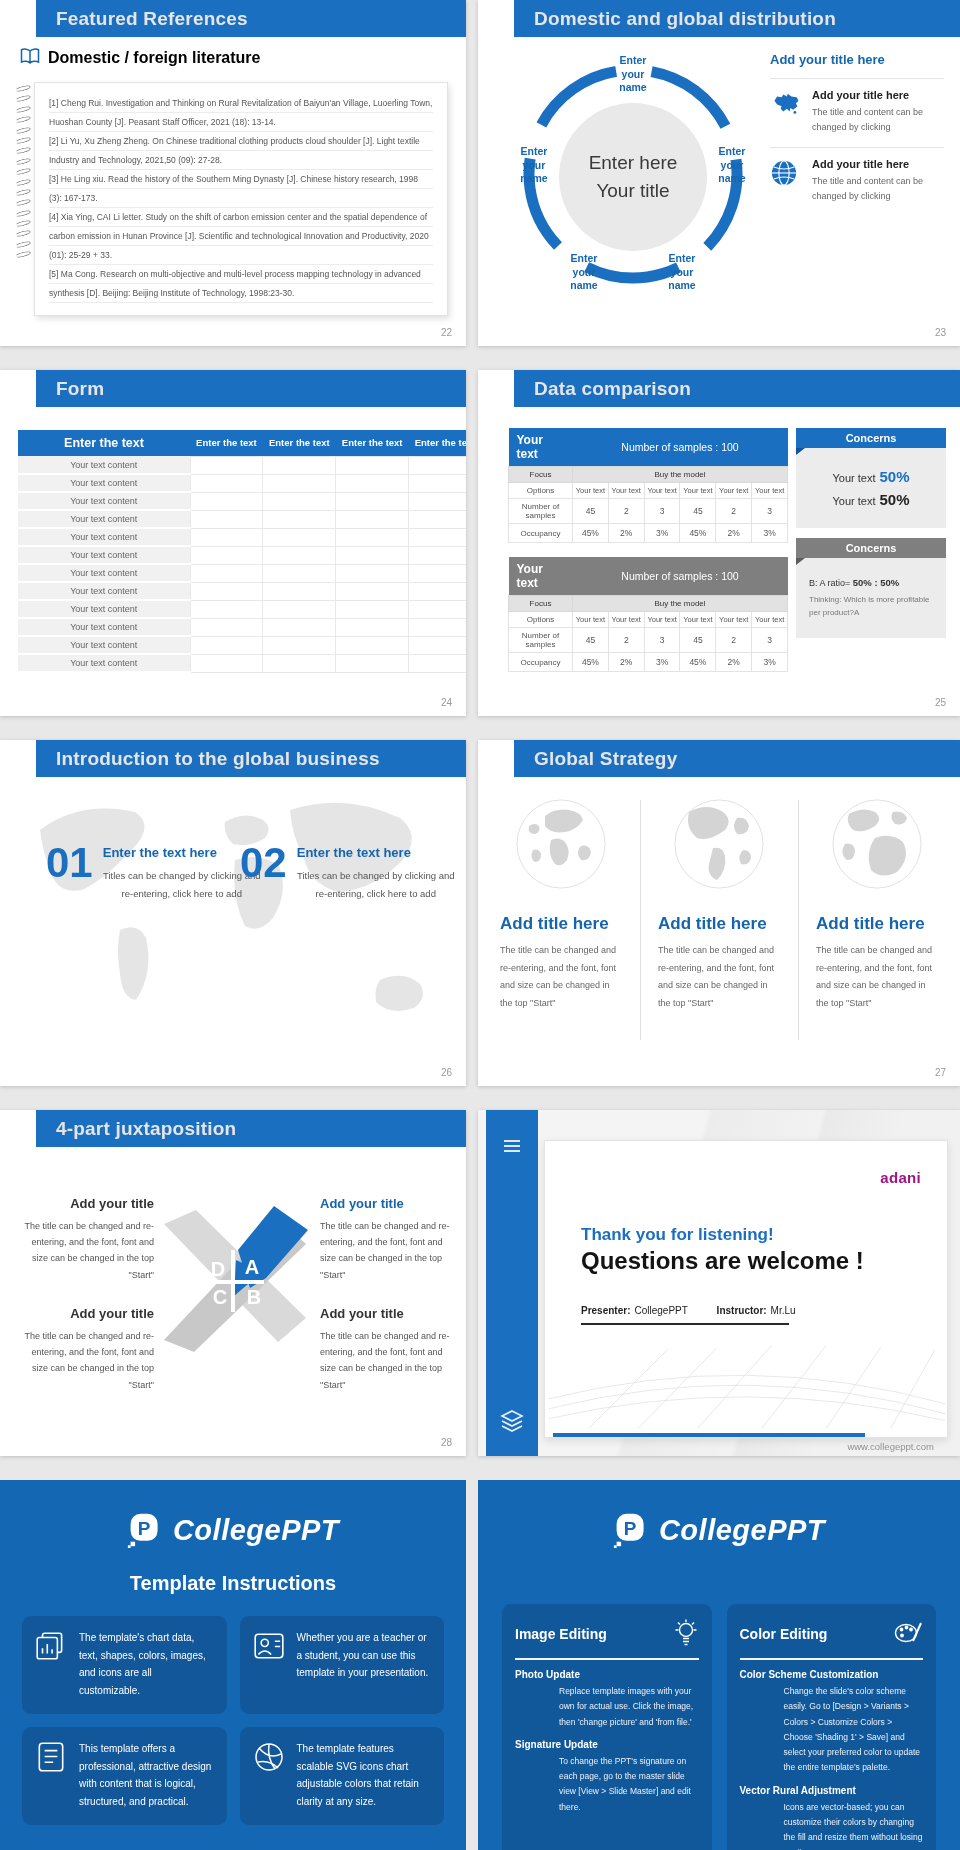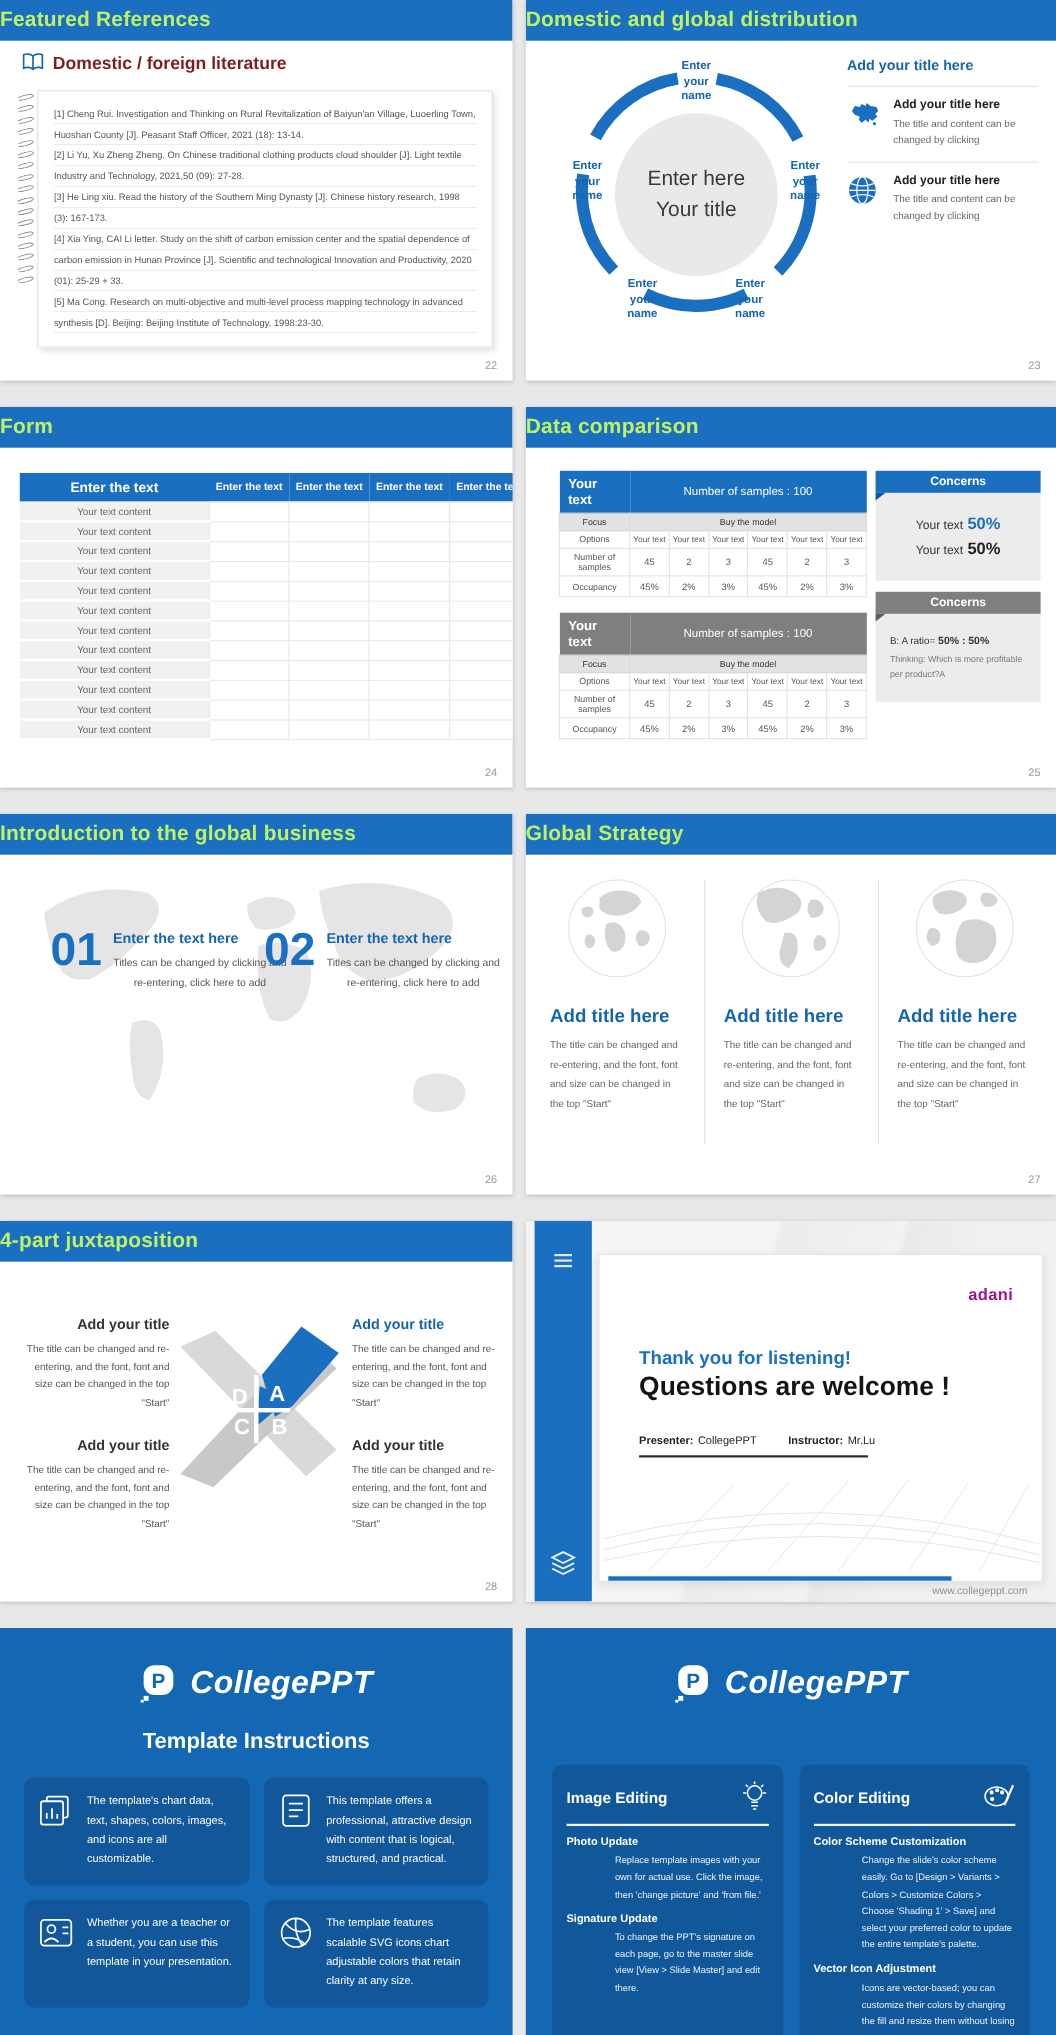--- a/index.html
+++ b/index.html
@@ -1,24 +1,24 @@
 <!DOCTYPE html>
 <html><head>
 <meta charset="utf-8">
 <style>
   * { margin:0; padding:0; box-sizing:border-box; }
   html,body { width:960px; }
   body { height:1850px; background:#e8e8e8; font-family:"Liberation Sans", sans-serif; overflow:hidden; }
   .grid { display:grid; width:960px; height:1850px; grid-template-columns:466px 482px; grid-template-rows:346px 346px 346px 346px 370px; gap:24px 12px; }
   .slide { position:relative; background:#fff; box-shadow:0 1px 4px rgba(0,0,0,.18); overflow:hidden; }
-  .sh { height:37px; background:#1a6fc0; display:flex; align-items:center; color:#bef264; font-weight:bold; font-size:19px; letter-spacing:.2px; }
+  .sh { height:37px; background:#1a6fc0; display:flex; align-items:center; padding-left:20px; color:#e5e5e5; font-weight:bold; font-size:19px; letter-spacing:.2px;margin-left:36px; }
   .pagenum { position:absolute; right:14px; bottom:8px; font-size:10px; color:#999; }
 
   
-  .refhead { position:absolute; left:20px; top:48px; display:flex; align-items:center; gap:8px; color:#7f1d1d; font-size:16px; font-weight:bold; }
+  .refhead { position:absolute; left:20px; top:48px; display:flex; align-items:center; gap:8px; color:#000000; font-size:16px; font-weight:bold; }
   .coilcol { position:absolute; left:15px; top:86px; display:flex; flex-direction:column; gap:5.4px; }
   .coil { width:16px; height:5px; border:1.6px solid #8f8f8f; border-left-color:transparent; border-radius:50%; transform:rotate(-14deg); }
   .refpanel { position:absolute; left:34px; top:82px; width:414px; height:234px; background:#fff; border:1px solid #e2e2e2; box-shadow:2px 3px 6px rgba(0,0,0,.12); padding:11px 14px 0; }
   .reflines { font-size:8.5px; color:#555; line-height:19px; height:212px; background-image:repeating-linear-gradient(to bottom, transparent 0, transparent 18px, #ececec 18px, #ececec 19px); }
 
   
   .diagram { position:absolute; left:30px; top:46px; width:250px; height:256px; }
   .arcs { position:absolute; left:0; top:3px; }
   .dcenter { position:absolute; left:50%; top:50%; transform:translate(-50%,-48%); width:148px; height:148px; border-radius:50%; background:#e9e9e9; display:flex; flex-direction:column; align-items:center; justify-content:center; color:#3a3a3a; font-size:19px; line-height:1.5; }
   .dnode { position:absolute; width:52px; text-align:center; color:#1565ae; font-weight:bold; font-size:10.5px; line-height:1.3; }
@@ -620,36 +620,36 @@
               <path d="M8,8 V6 a2,2 0 0 1 2,-2 h14 a2,2 0 0 1 2,2 v14 a2,2 0 0 1 -2,2 h-2"></path>
               <rect x="3" y="8" width="19" height="20" rx="2"></rect>
               <path d="M8,23 v-5 M12.5,23 v-9 M17,23 v-4"></path>
             </svg>
         </span>
         <div class="itext">The template's chart data, text, shapes, colors, images, and icons are all customizable.</div>
       </div>
       <div class="icard">
         <span class="ic">
           <svg width="34" height="34" viewBox="0 0 32 32" fill="none" stroke="#fff" stroke-width="1.5">
-              <rect x="5" y="3" width="22" height="26" rx="3"></rect>
-              <path d="M10,10 h12 M10,15.5 h12 M10,21 h8"></path>
-            </svg>
-        </span>
-        <div class="itext">This template offers a professional, attractive design with content that is logical, structured, and practical.</div>
-      </div>
-      <div class="icard">
-        <span class="ic">
-          <svg width="34" height="34" viewBox="0 0 32 32" fill="none" stroke="#fff" stroke-width="1.5">
               <rect x="3" y="5" width="26" height="22" rx="3"></rect>
               <circle cx="12" cy="13" r="3.4"></circle>
               <path d="M6,24 q6,-6.5 12,0"></path>
               <path d="M21.5,11.5 h5 M21.5,16.5 h5"></path>
             </svg>
         </span>
         <div class="itext">Whether you are a teacher or a student, you can use this template in your presentation.</div>
+      </div>
+      <div class="icard">
+        <span class="ic">
+          <svg width="34" height="34" viewBox="0 0 32 32" fill="none" stroke="#fff" stroke-width="1.5">
+              <rect x="5" y="3" width="22" height="26" rx="3"></rect>
+              <path d="M10,10 h12 M10,15.5 h12 M10,21 h8"></path>
+            </svg>
+        </span>
+        <div class="itext">This template offers a professional, attractive design with content that is logical, structured, and practical.</div>
       </div>
       <div class="icard">
         <span class="ic">
           <svg width="34" height="34" viewBox="0 0 34 34" fill="none" stroke="#fff" stroke-width="1.5">
               <circle cx="17" cy="17" r="13"></circle>
               <path d="M7,8 q10,12 22,6"></path>
               <path d="M6,22 q12,-2 20,6"></path>
               <path d="M17,4 q-2,14 6,25"></path>
             </svg>
         </span>
@@ -696,19 +696,19 @@
                 <circle cx="13.5" cy="9.5" r="1.2" fill="#fff"></circle>
                 <circle cx="18" cy="11.5" r="1.2" fill="#fff"></circle>
                 <circle cx="9" cy="17.5" r="1.2" fill="#fff"></circle>
                 <path d="M20,23 L28,5" stroke-width="2"></path>
               </svg>
           </span>
         </div>
         <div class="trule"></div>
         <div class="tsub">Color Scheme Customization</div>
         <div class="tbody2">Change the slide's color scheme easily. Go to [Design &gt; Variants &gt; Colors &gt; Customize Colors &gt; Choose 'Shading 1' &gt; Save] and select your preferred color to update the entire template's palette.</div>
-        <div class="tsub">Vector Icon Adjustment</div>
+        <div class="tsub">Vector Rural Adjustment</div>
         <div class="tbody2">Icons are vector-based; you can customize their colors by changing the fill and resize them without losing quality.</div>
       </div>
     </div>
   </section>
 
 </div>
 
 </body></html>

